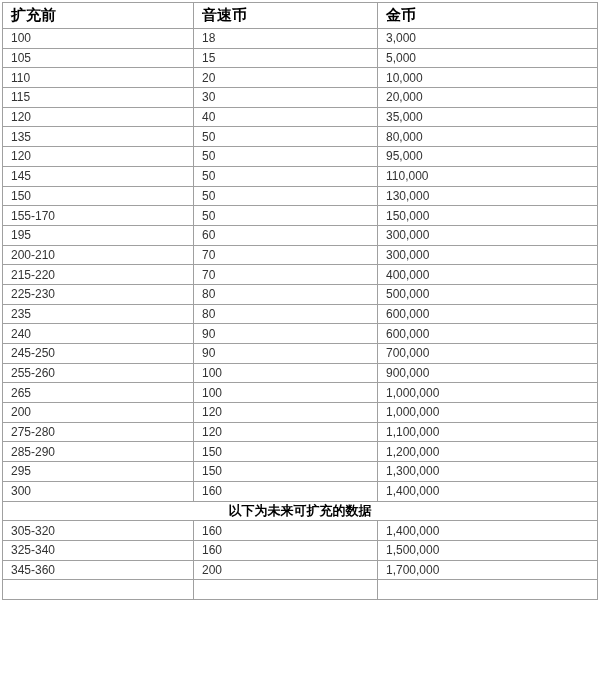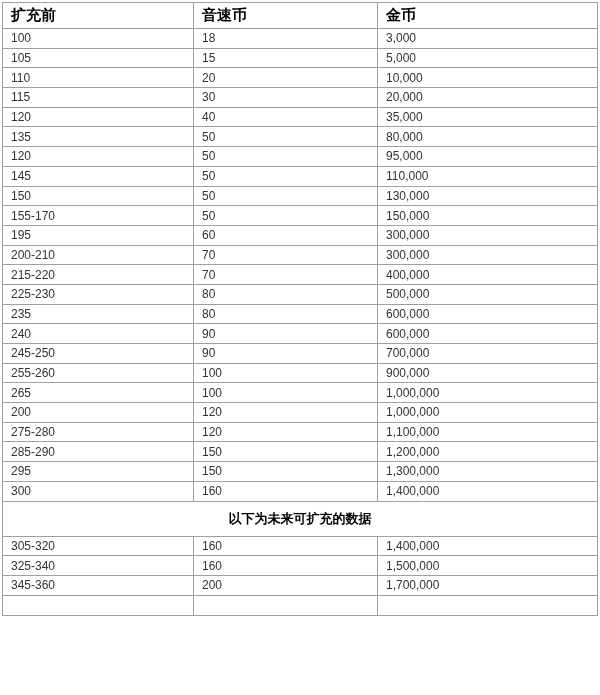--- a/index.html
+++ b/index.html
@@ -44,21 +44,21 @@
   table.data-table td {
     height: 19.7px;
     font-size: 12px;
     color: var(--cell-text);
   }
   table.data-table td.section-cell {
     text-align: center;
     font-weight: bold;
     font-size: 13px;
     color: var(--header-text);
-    padding: 8px;
+    padding: 0;
   }
   table.data-table tr.partial-row td {
     height: 20px;
   }
 </style>
 </head>
 <body>
 
 <table class="data-table">
   <colgroup>

